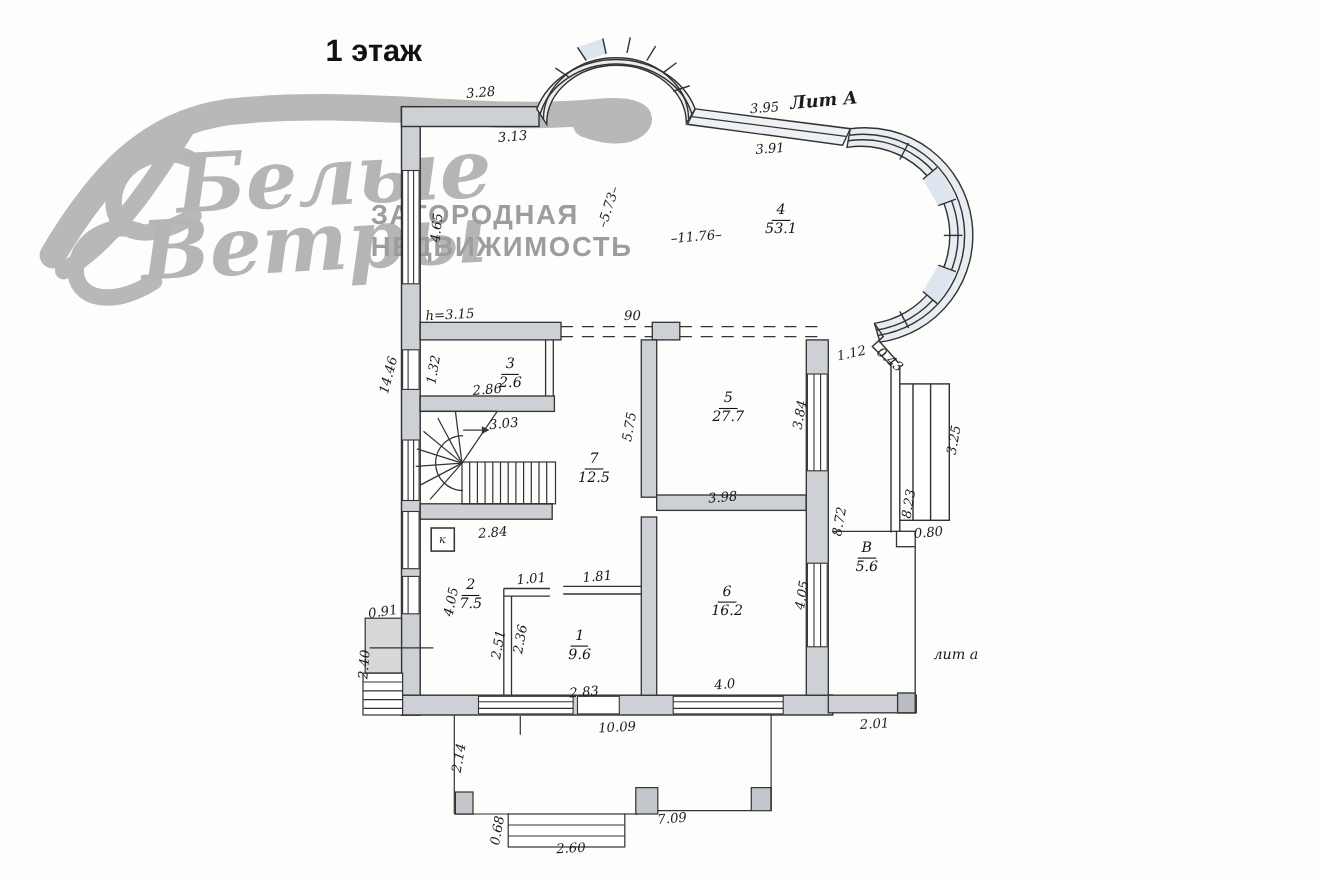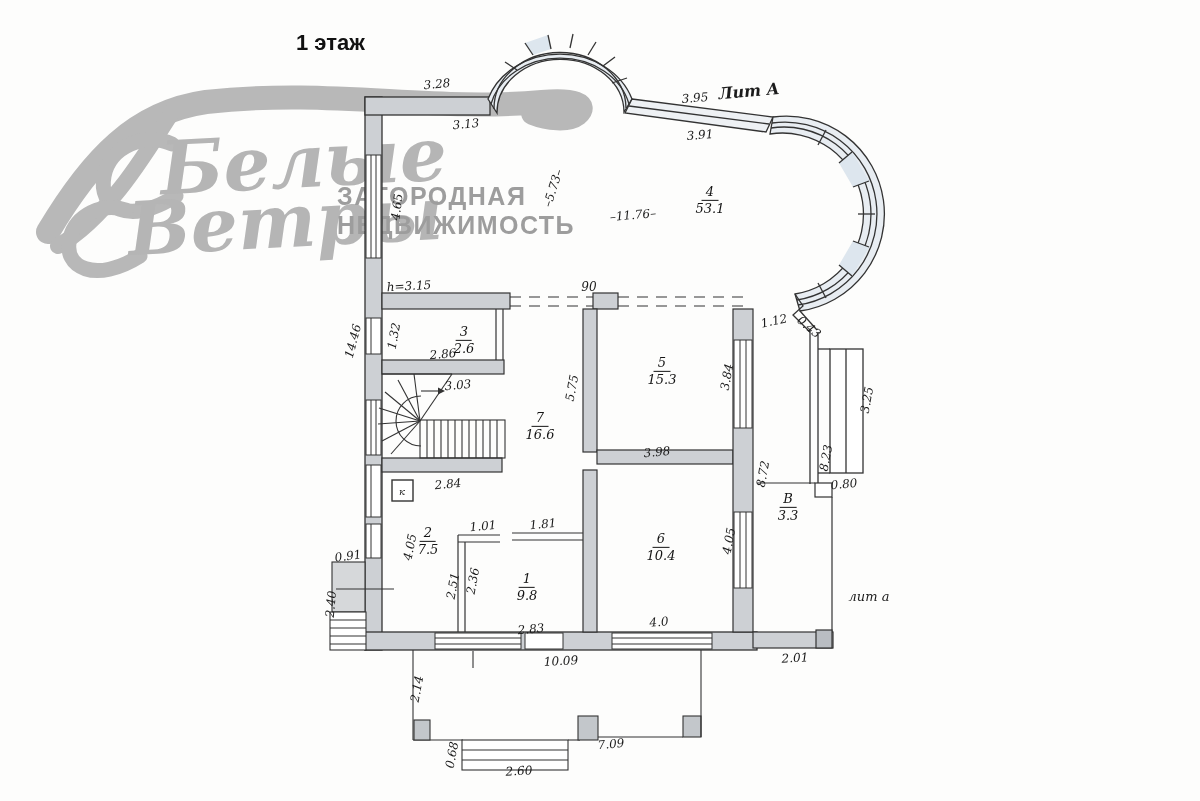--- a/index.html
+++ b/index.html
@@ -10,21 +10,21 @@
   .wm-script{position:absolute;color:#b5b5b5;font-family:"DejaVu Serif",serif;
              font-style:italic;font-weight:bold;white-space:nowrap;}
   #wm-line1{left:160px;top:118px;font-size:74px;transform:rotate(-3deg);}
   #wm-line2{left:128px;top:178px;font-size:74px;transform:rotate(-3deg);}
   .wm-caps{position:absolute;color:#9d9d9d;font-weight:bold;letter-spacing:1.5px;white-space:nowrap;}
   #wm-tag1{left:337px;top:182px;font-size:25px;}
   #wm-tag2{left:337px;top:211px;font-size:25px;}
   
   #plan-svg{position:absolute;left:0;top:0;z-index:2;}
   #labels{position:absolute;left:0;top:0;width:1200px;height:801px;z-index:3;}
-  #page-title{position:absolute;left:296px;top:30px;font-size:22px;font-weight:bold;color:#111;z-index:4;}
+  #page-title{position:absolute;left:296px;top:30px;font-size:28px;font-weight:bold;color:#111;z-index:4;}
   .dim{position:absolute;font:italic 12px "DejaVu Serif",serif;color:#1b1b1b;white-space:nowrap;
        transform:translate(-50%,-50%) rotate(var(--r,0deg));}
   .room-label{position:absolute;transform:translate(-50%,-50%);text-align:center;
               font:italic 13px "DejaVu Serif",serif;color:#141414;line-height:1.05;}
   .room-label .num{display:inline-block;border-bottom:1.3px solid #141414;padding:0 4px 1px;}
   .room-label .area{display:block;margin-top:1px;white-space:nowrap;}
   .lbl{position:absolute;font:italic 12px "DejaVu Serif",serif;color:#1b1b1b;white-space:nowrap;
        transform:translate(-50%,-50%);}
   #lbl-lit-a{left:749px;top:91px;font-size:16px;font-weight:bold;transform:translate(-50%,-50%) rotate(-5deg);}
   #lbl-lit-a2{left:869px;top:596px;font-size:13px;}
@@ -232,21 +232,21 @@
     <span id="lbl-lit-a2" class="lbl">лит а</span>
     <span id="lbl-height" class="lbl">h=3.15</span>
     <span id="lbl-flue" class="lbl">к</span>
   <span class="dim" style="left: 437px; top: 84px; --r: -5deg;">3.28</span>
       <span class="dim" style="left: 466px; top: 124px; --r: -5deg;">3.13</span>
       <span class="dim" style="left: 695px; top: 98px; --r: -4deg;">3.95</span>
       <span class="dim" style="left: 700px; top: 135px; --r: -4deg;">3.91</span>
       <span class="dim" style="left: 397px; top: 207px; --r: -83deg;">4.65</span>
       <span class="dim" style="left: 553px; top: 188px; --r: -72deg;">–5.73–</span>
       <span class="dim" style="left: 633px; top: 215px; --r: -5deg;">–11.76–</span>
-      <span class="dim" style="left: 589px; top: 287px; --r: 0deg;">90</span>
+      <span class="dim" style="left: 575px; top: 287px; --r: 0deg;">90</span>
       <span class="dim" style="left: 394px; top: 336px; --r: -80deg;">1.32</span>
       <span class="dim" style="left: 443px; top: 354px; --r: -5deg;">2.86</span>
       <span class="dim" style="left: 458px; top: 385px; --r: -5deg;">3.03</span>
       <span class="dim" style="left: 353px; top: 341px; --r: -75deg;">14.46</span>
       <span class="dim" style="left: 572px; top: 388px; --r: -80deg;">5.75</span>
       <span class="dim" style="left: 727px; top: 377px; --r: -80deg;">3.84</span>
       <span class="dim" style="left: 774px; top: 321px; --r: -12deg;">1.12</span>
       <span class="dim" style="left: 809px; top: 327px; --r: 40deg;">0.43</span>
       <span class="dim" style="left: 867px; top: 400px; --r: -80deg;">3.25</span>
       <span class="dim" style="left: 826px; top: 458px; --r: -80deg;">8.23</span>
@@ -265,20 +265,20 @@
       <span class="dim" style="left: 531px; top: 629px; --r: -5deg;">2.83</span>
       <span class="dim" style="left: 659px; top: 622px; --r: -5deg;">4.0</span>
       <span class="dim" style="left: 561px; top: 661px; --r: -3deg;">10.09</span>
       <span class="dim" style="left: 795px; top: 658px; --r: -3deg;">2.01</span>
       <span class="dim" style="left: 417px; top: 689px; --r: -80deg;">2.14</span>
       <span class="dim" style="left: 611px; top: 744px; --r: -5deg;">7.09</span>
       <span class="dim" style="left: 452px; top: 755px; --r: -80deg;">0.68</span>
       <span class="dim" style="left: 519px; top: 771px; --r: -3deg;">2.60</span>
       <div class="room-label" style="left: 710px; top: 200px;"><span class="num">4</span><span class="area">53.1</span></div>
       <div class="room-label" style="left: 464px; top: 340px;"><span class="num">3</span><span class="area">2.6</span></div>
-      <div class="room-label" style="left: 662px; top: 371px;"><span class="num">5</span><span class="area">15.3</span></div>
-      <div class="room-label" style="left: 540px; top: 426px;"><span class="num">7</span><span class="area">16.6</span></div>
-      <div class="room-label" style="left: 661px; top: 547px;"><span class="num">6</span><span class="area">10.4</span></div>
+      <div class="room-label" style="left: 662px; top: 371px;"><span class="num">5</span><span class="area">27.7</span></div>
+      <div class="room-label" style="left: 540px; top: 426px;"><span class="num">7</span><span class="area">12.5</span></div>
+      <div class="room-label" style="left: 661px; top: 547px;"><span class="num">6</span><span class="area">16.2</span></div>
       <div class="room-label" style="left: 428px; top: 541px;"><span class="num">2</span><span class="area">7.5</span></div>
-      <div class="room-label" style="left: 527px; top: 587px;"><span class="num">1</span><span class="area">9.8</span></div>
-      <div class="room-label" style="left: 788px; top: 507px;"><span class="num">В</span><span class="area">3.3</span></div>
+      <div class="room-label" style="left: 527px; top: 587px;"><span class="num">1</span><span class="area">9.6</span></div>
+      <div class="room-label" style="left: 788px; top: 507px;"><span class="num">В</span><span class="area">5.6</span></div>
     </div>
 </div>
 
 </body></html>

